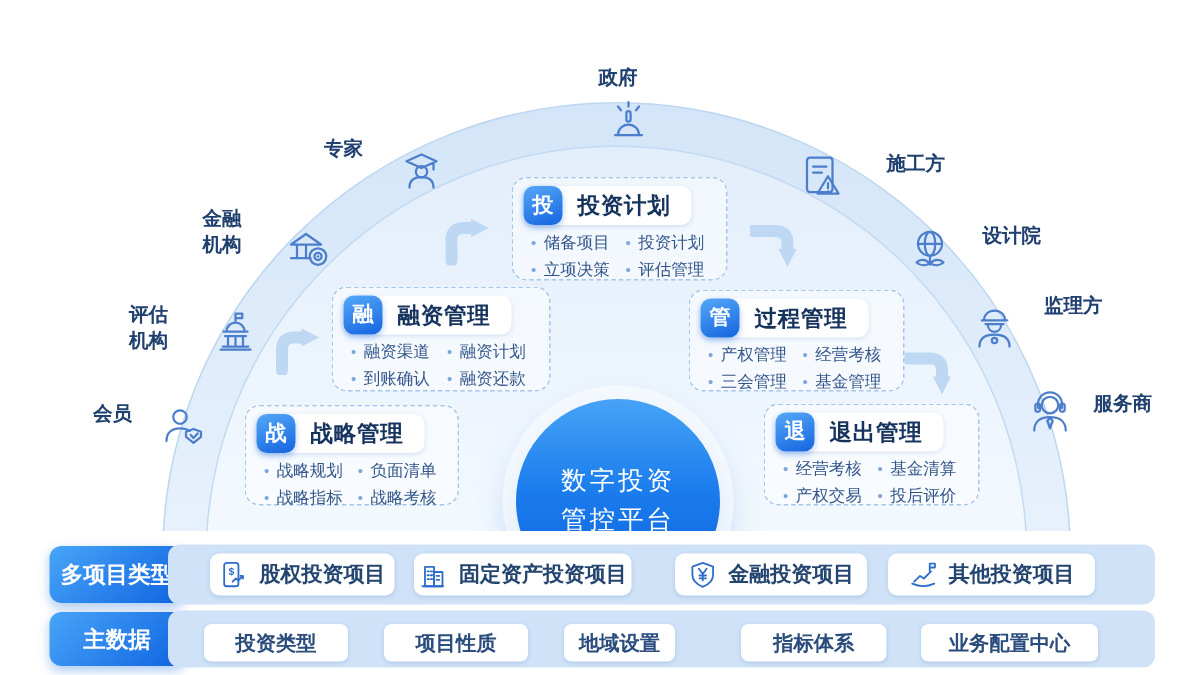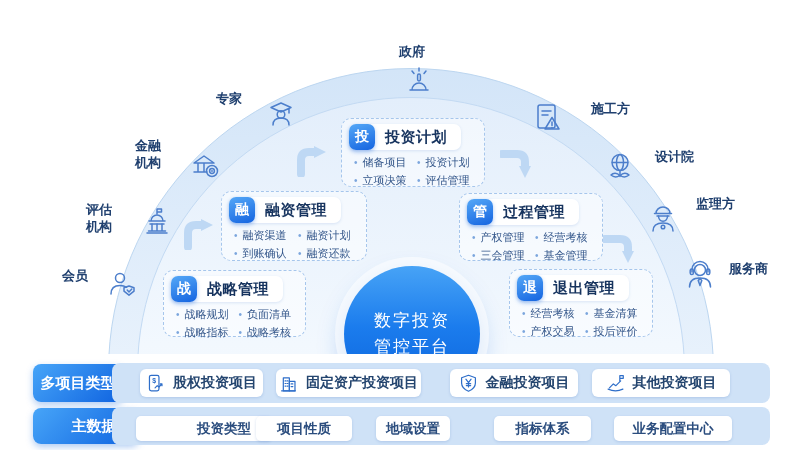--- a/index.html
+++ b/index.html
@@ -271,24 +271,24 @@
   </div>
   <div class="pill" style="left:592px;top:369px;width:138px;height:28px;">
     <svg width="19" height="19" viewBox="0 0 22 22">
       <path class="pstk" d="M16 8V2h4v3h-4"></path>
       <path class="pstk" d="M4 16l4.5-4.5 3 2L17 8"></path>
       <path class="pstk" d="M2.5 17.5c5.5 2.5 11.5 2.5 17 0"></path>
     </svg>
     <span>其他投资项目</span>
   </div>
 
-  <div class="row-label" style="left:33px;top:408px;width:90px;height:36px;padding-left:16px;">主数据</div>
+  <div class="row-label" style="left:33px;top:408px;width:90px;height:36px;">主数据</div>
   <div class="row-bar" style="left:112px;top:407px;width:658px;height:38px;"></div>
 
-  <div class="pill small" style="left:136px;top:416px;width:96px;height:25px;padding-left:40px;">
+  <div class="pill small" style="left:136px;top:416px;width:96px;height:25px;">
     <span>投资类型</span>
   </div>
   <div class="pill small" style="left:256px;top:416px;width:96px;height:25px;">
     <span>项目性质</span>
   </div>
   <div class="pill small" style="left:376px;top:416px;width:74px;height:25px;">
     <span>地域设置</span>
   </div>
   <div class="pill small" style="left:494px;top:416px;width:97px;height:25px;">
     <span>指标体系</span>

